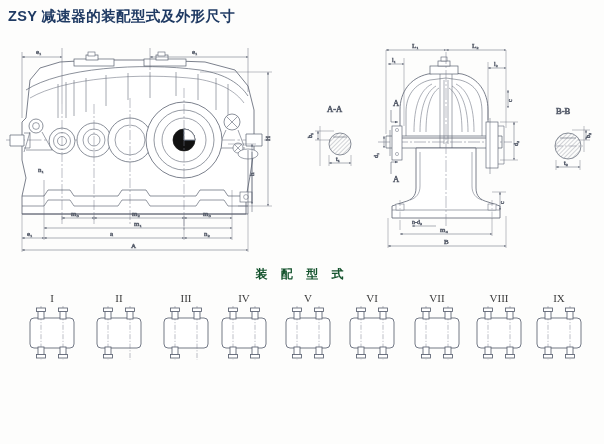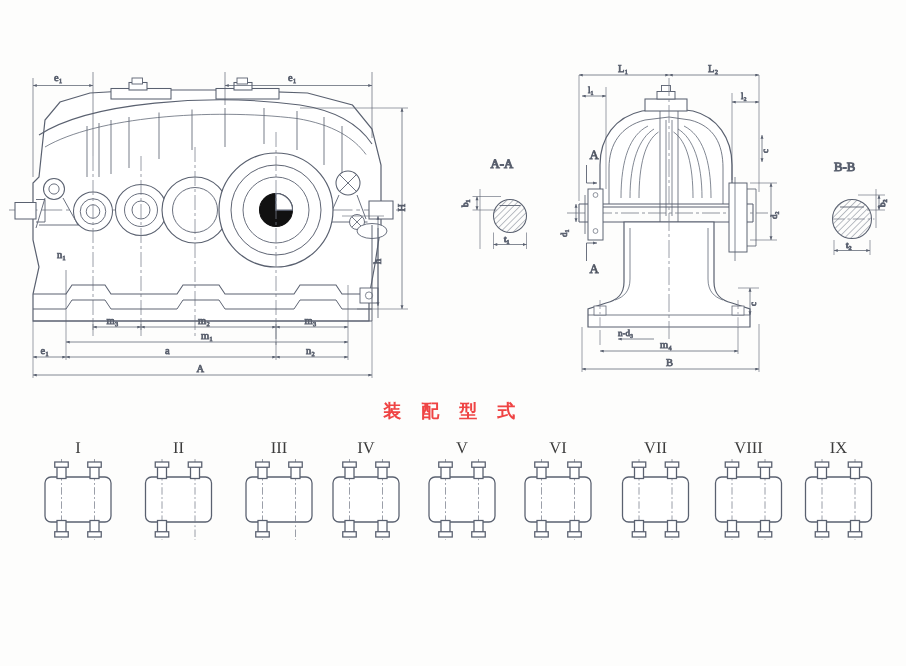--- a/index.html
+++ b/index.html
@@ -53,21 +53,21 @@
     fill: #3c3c3c;
   }
   #section-heading {
     position: absolute;
     left: 0;
     top: 266px;
     width: 604px;
     text-align: center;
     font-size: 12px;
     font-weight: bold;
-    color: #ef4444;
+    color: #14532d;
     letter-spacing: 5px;
   }
   .dimtxt {
     font-family: "Liberation Serif", "DejaVu Serif", serif;
     font-size: 7px;
     fill: #4a4a4a;
   }
   .dimtxt-sm {
     font-family: "Liberation Serif", "DejaVu Serif", serif;
     font-size: 6px;
@@ -77,20 +77,23 @@
     font-family: "Liberation Serif", "DejaVu Serif", serif;
     font-size: 8.5px;
     fill: #3a3a3a;
   }
 </style>
 </head>
 <body>
 
 <div id="page">
 
+  <div id="title-bar">
+    <div id="doc-title">ZSY 减速器的装配型式及外形尺寸</div>
+  </div>
 
   <div id="section-heading">装 配 型 式</div>
 
   <svg id="drawing" viewBox="0 0 604 444">
     <defs>
       <marker id="ar" markerWidth="6" markerHeight="6" refX="5" refY="2" orient="auto">
         <path d="M0,0 L5,2 L0,4 z" fill="#5a6170"></path>
       </marker>
       <marker id="arS" markerWidth="6" markerHeight="6" refX="0" refY="2" orient="auto">
         <path d="M5,0 L0,2 L5,4 z" fill="#5a6170"></path>

